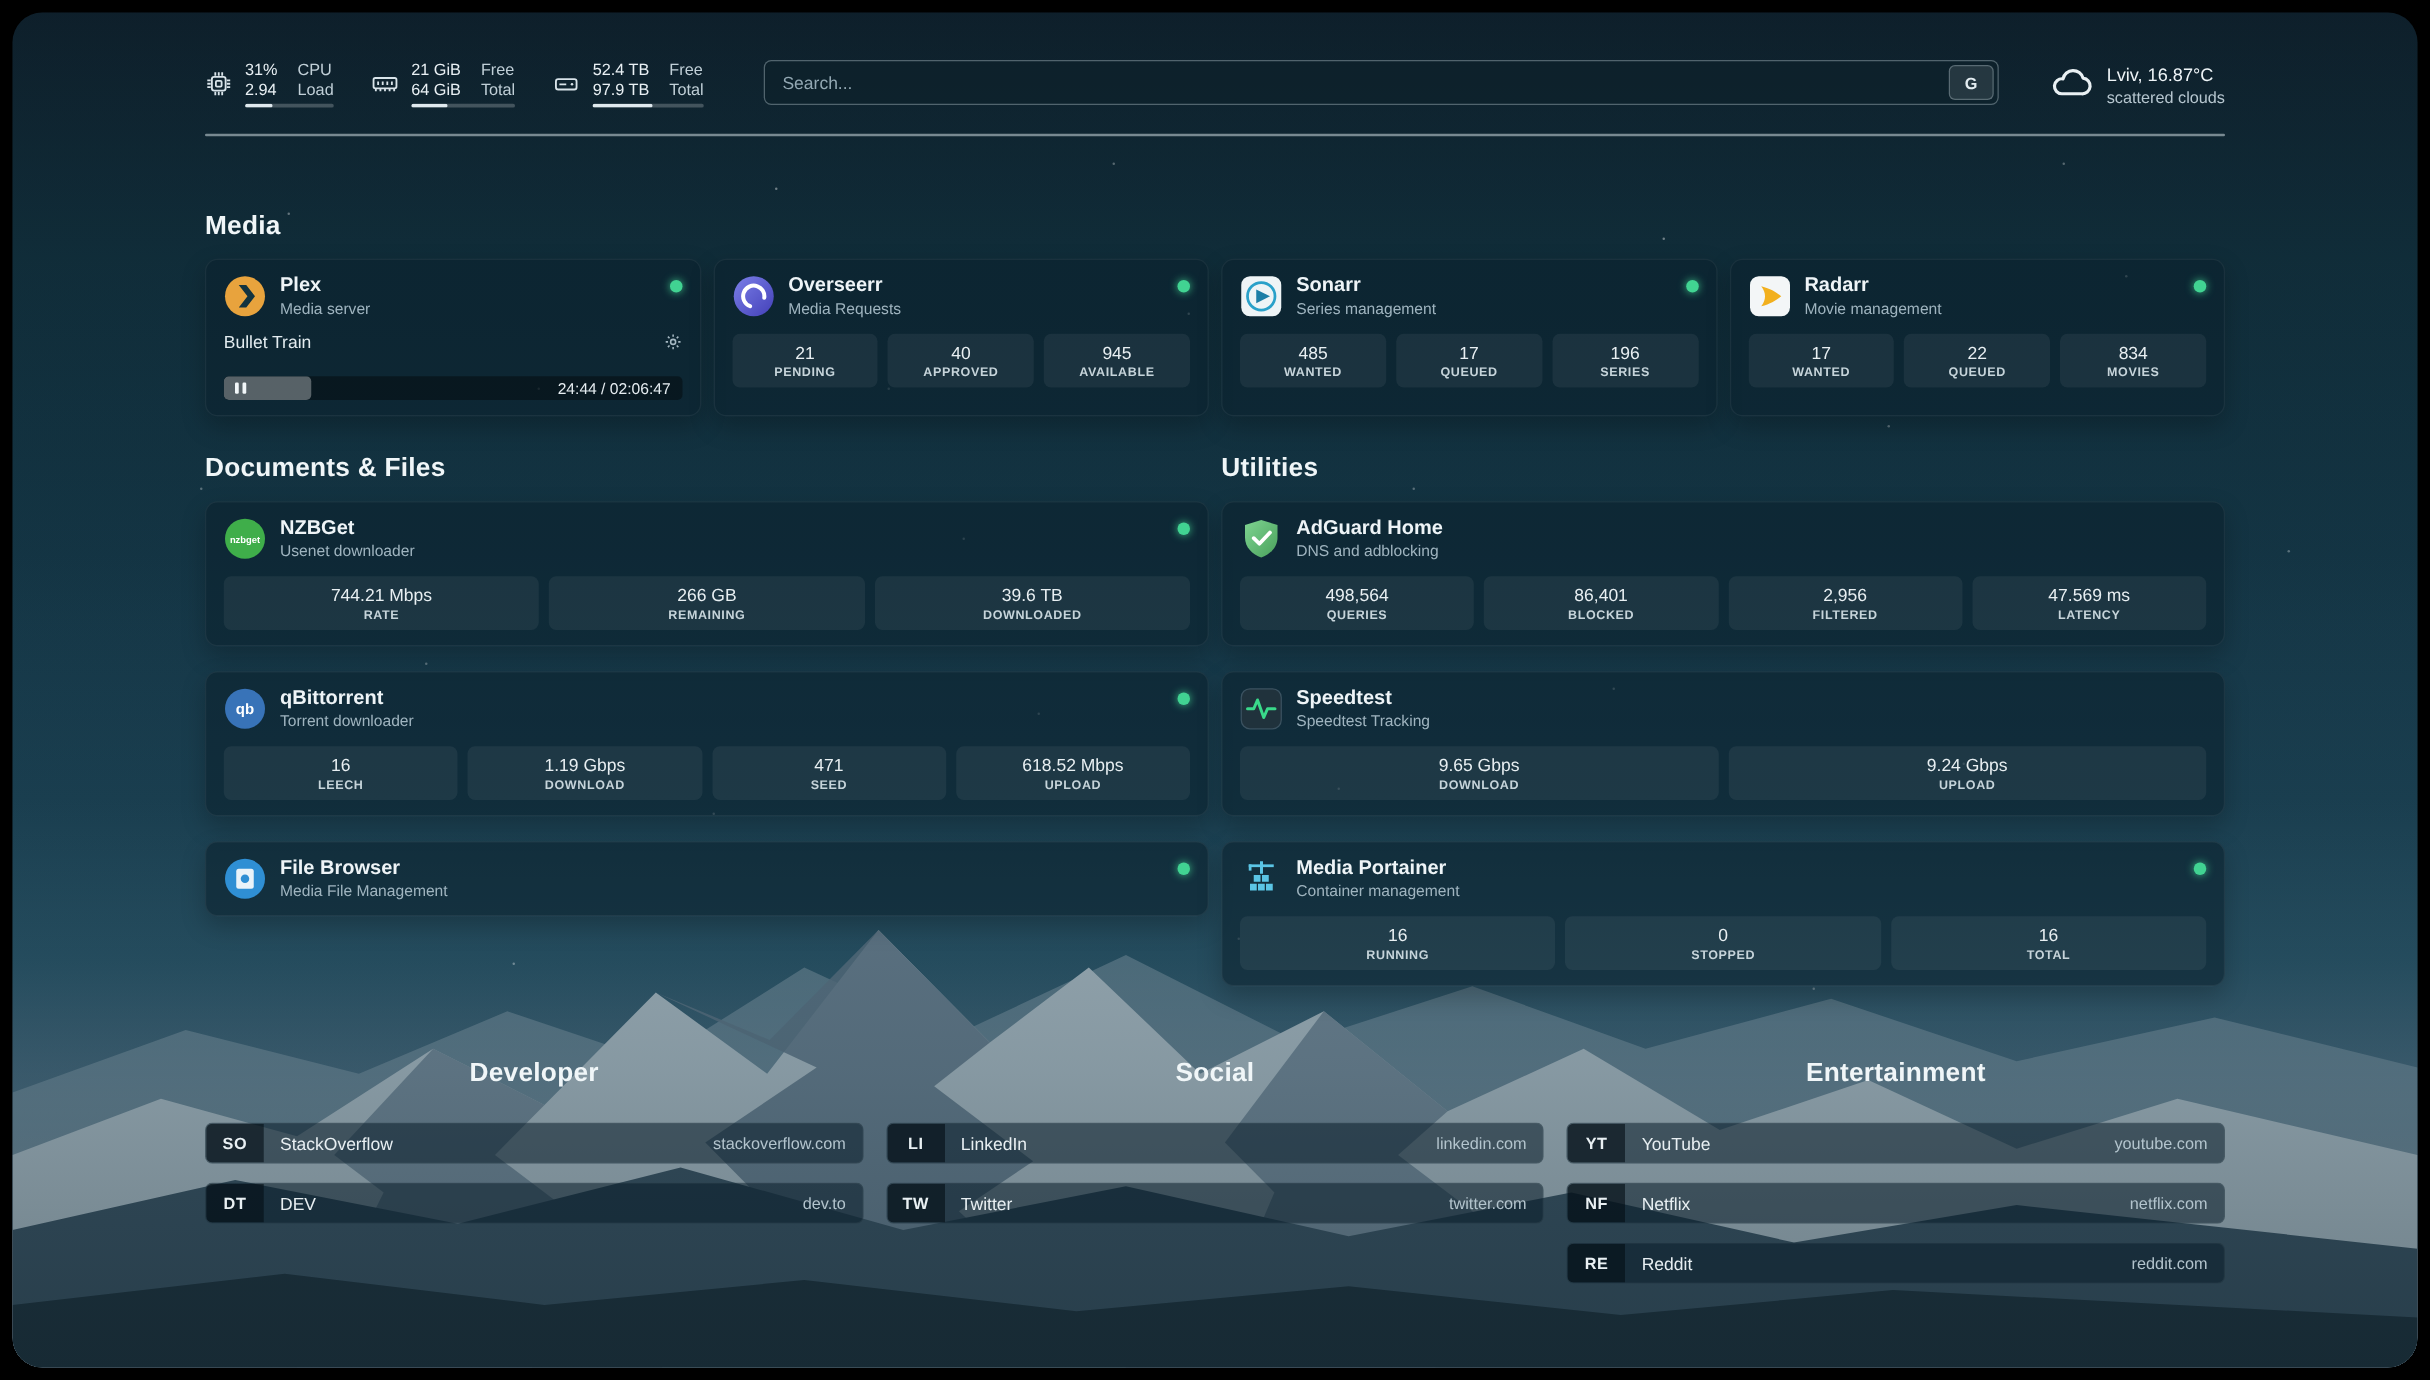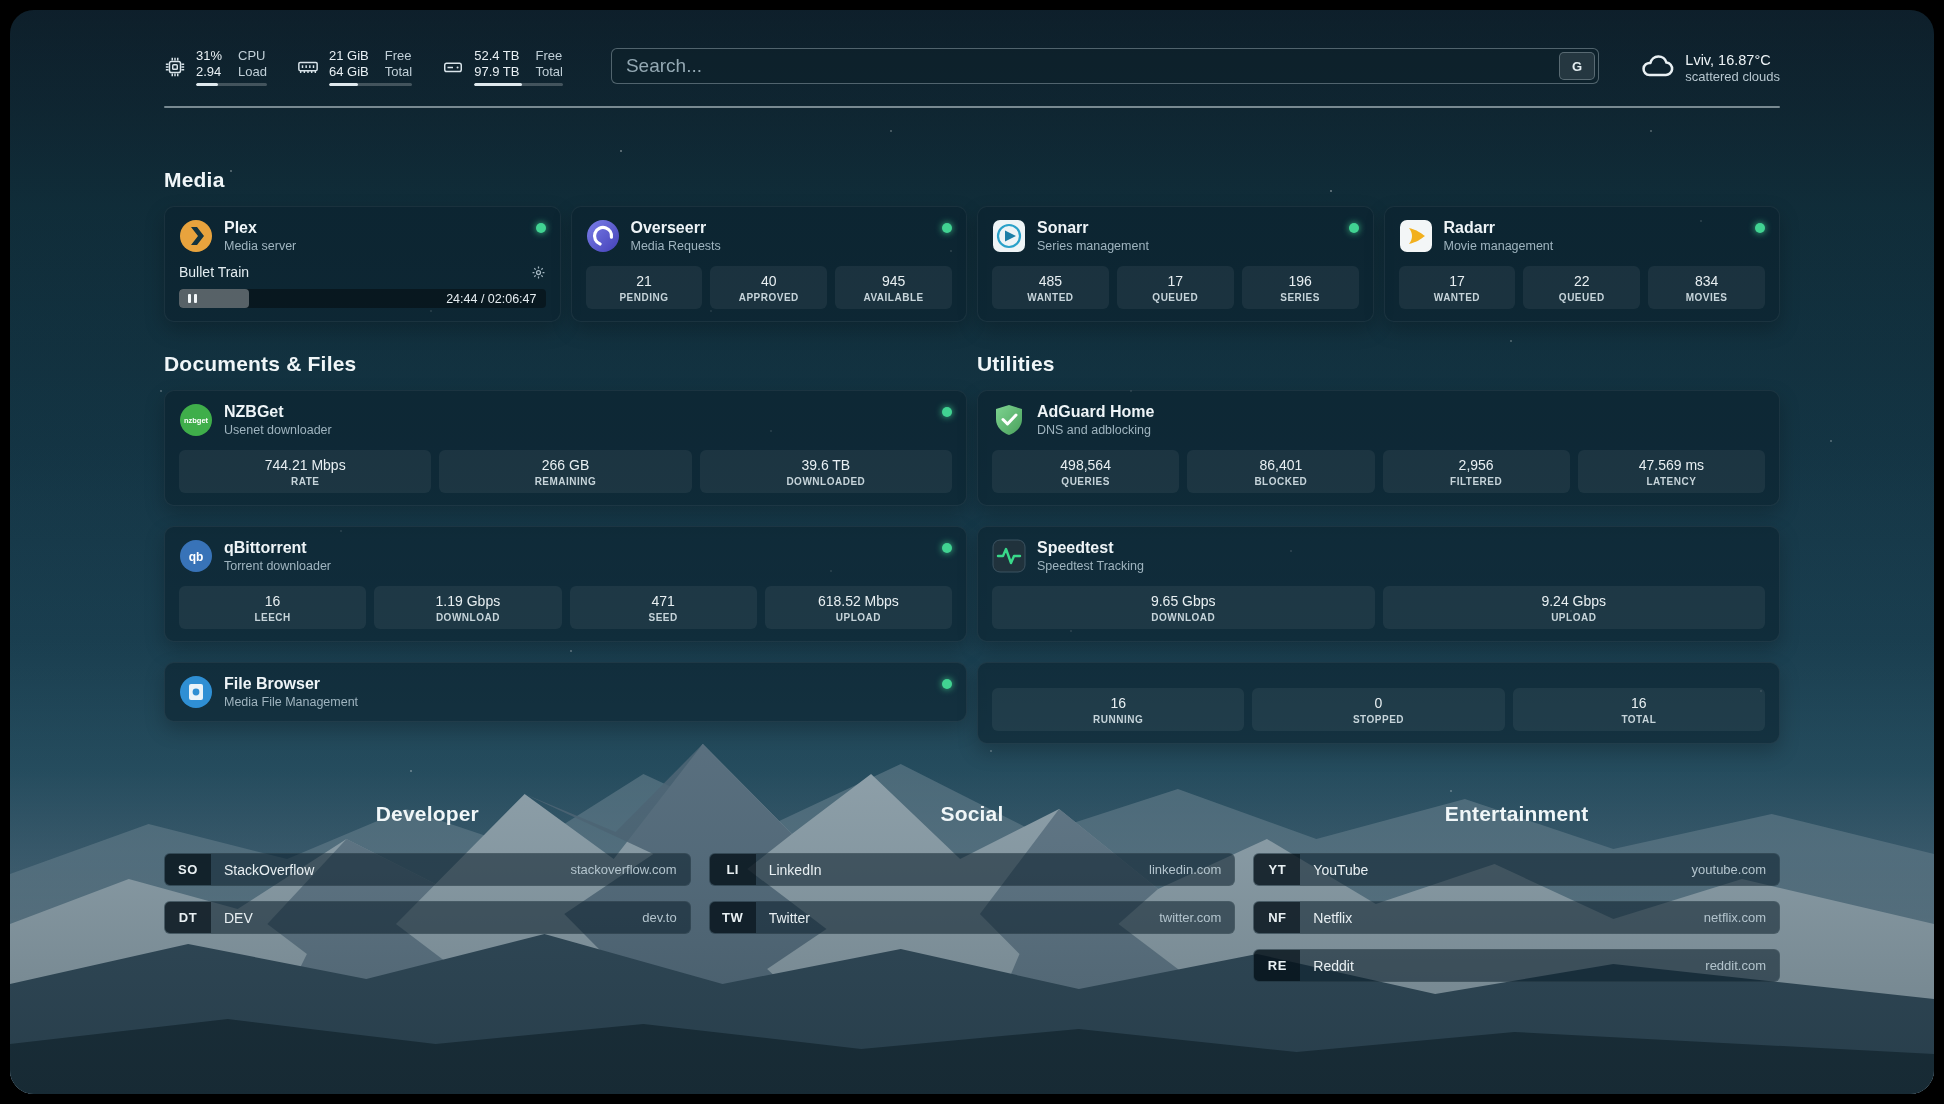--- a/index.html
+++ b/index.html
@@ -29,21 +29,21 @@
   .resource { display: flex; align-items: center; gap: 10px; }
   .res-icon svg { display: block; }
   .res-grid { display: grid; grid-template-columns: auto auto; column-gap: 16px; row-gap: 1px; }
   .res-val { font-size: 13px; color: #e9f0f4; white-space: nowrap; }
   .res-lab { font-size: 13px; color: #c0cfd7; white-space: nowrap; }
   .res-bar { margin-top: 4px; height: 3px; width: 100%; background: rgba(255,255,255,.22); border-radius: 2px; overflow: hidden; }
   .res-bar i { display: block; height: 100%; background: #dfe9ee; border-radius: 2px; }
 
   .searchwrap { flex: 0 0 988px; margin-left: 48px; position: relative; }
   .search-input { width: 100%; height: 36px; background: rgba(12,32,42,.55); border: 1px solid rgba(210,225,232,.35);
-    border-radius: 6px; padding: 0 32px 0 14px; font-size: 19px; color: #eef4f7; outline: none; font-family: inherit; }
+    border-radius: 6px; padding: 0 32px 0 14px; font-size: 14px; color: #eef4f7; outline: none; font-family: inherit; }
   .search-input::placeholder { color: #93a8b3; }
   .search-provider { position: absolute; right: 4px; top: 4px; width: 36px; height: 28px;
     background: rgba(255,255,255,.10); border: 1px solid rgba(210,225,232,.30); border-radius: 5px;
     color: #e4edf1; font-size: 13px; font-weight: bold; cursor: pointer; font-family: inherit; }
 
   .weather { margin-left: auto; display: flex; align-items: center; gap: 10px; }
   .w-loc { font-size: 14.5px; color: #eef4f7; }
   .w-cond { font-size: 13px; color: #b6c6cf; margin-top: 1px; }
 
   .divider { margin-top: 18px; height: 2px; background: rgba(225,237,242,.5); border-radius: 1px; }
@@ -67,21 +67,21 @@
   .stats { display: flex; gap: 8px; margin-top: 13px; justify-content: flex-end; }
   .stat { flex: 1; background: rgba(255,255,255,.06); border-radius: 6px; padding: 7px 4px 6px; text-align: center; }
   .stat-value { font-size: 14px; color: #e8eff2; white-space: nowrap; }
   .stat-label { font-size: 10px; font-weight: 700; letter-spacing: .5px; color: #c6d4da; margin-top: 3px; text-transform: uppercase; }
 
   
   .player { margin-top: 11px; }
   .player-row1 { display: flex; align-items: center; justify-content: space-between; }
   .np-title { font-size: 14px; color: #e3ecf0; }
   .gear { cursor: pointer; display: flex; }
-  .player-bar { position: relative; margin-top: 9px; height: 19px; background: rgba(0,0,0,.38); border-radius: 4px; overflow: hidden; padding-left: 24px; }
+  .player-bar { position: relative; margin-top: 20px; height: 19px; background: rgba(0,0,0,.38); border-radius: 4px; overflow: hidden; padding-left: 24px; }
   .player-fill { position: absolute; left: 0; top: 0; bottom: 0; background: rgba(255,255,255,.32); border-radius: 4px; }
   .pause { position: absolute; left: 9px; top: 5px; display: flex; gap: 3px; cursor: pointer; }
   .pause i { width: 3px; height: 9px; background: #f2f7f9; border-radius: 1px; display: block; }
   .np-time { position: absolute; right: 9px; top: 3px; font-size: 12.5px; color: #e6edf1; }
 
   
   .twocol { margin-top: 30px; display: grid; grid-template-columns: 1fr 1fr; gap: 10px; align-items: start; }
   .col-title { margin-bottom: 14px; }
   .svc-stack { display: flex; flex-direction: column; gap: 20px; }
 
@@ -487,20 +487,41 @@
                 <div class="stat-label">DOWNLOAD</div>
               </div>
               <div class="stat">
                 <div class="stat-value">9.24 Gbps</div>
                 <div class="stat-label">UPLOAD</div>
               </div>
             </div>
           </div>
 
           <div class="card">
+            <div class="card-head">
+              <span class="icon">
+                <svg viewBox="0 0 34 34">
+                    <g fill="#5bc5e5">
+                  <rect x="16" y="3" width="2.4" height="10"></rect>
+                      <rect x="7" y="5.5" width="20" height="2.2"></rect>
+                  <rect x="7" y="5.5" width="2.2" height="5"></rect>
+                  <rect x="11" y="14" width="5.4" height="5.4"></rect>
+                      <rect x="17.6" y="14" width="5.4" height="5.4"></rect>
+                  <rect x="8" y="21" width="5.4" height="5.4"></rect>
+                      <rect x="14.4" y="21" width="5.4" height="5.4"></rect>
+                  <rect x="20.8" y="21" width="5.4" height="5.4"></rect>
+                    </g>
+                  </svg>
+              </span>
+              <div class="titles">
+                <div class="svc-name">Media Portainer</div>
+                <div class="svc-sub">Container management</div>
+              </div>
+              <span class="dot"></span>
+            </div>
             <div class="stats">
               <div class="stat">
                 <div class="stat-value">16</div>
                 <div class="stat-label">RUNNING</div>
               </div>
               <div class="stat">
                 <div class="stat-value">0</div>
                 <div class="stat-label">STOPPED</div>
               </div>
               <div class="stat">

